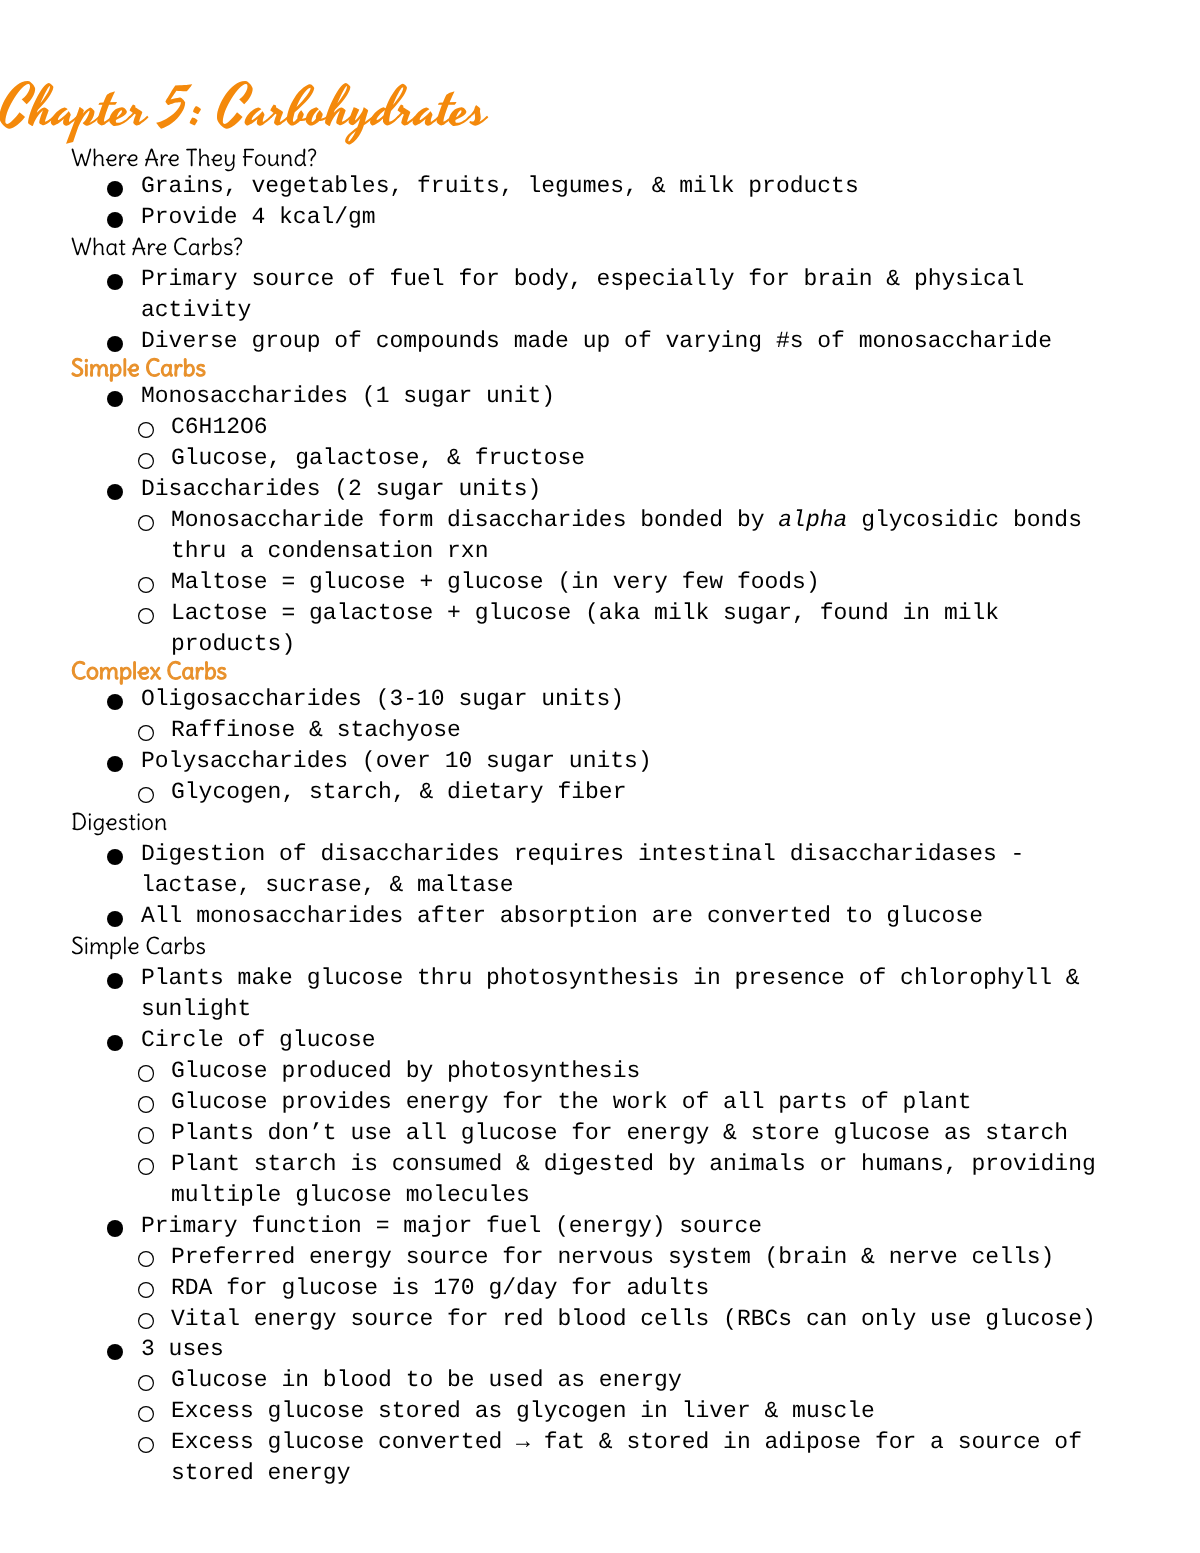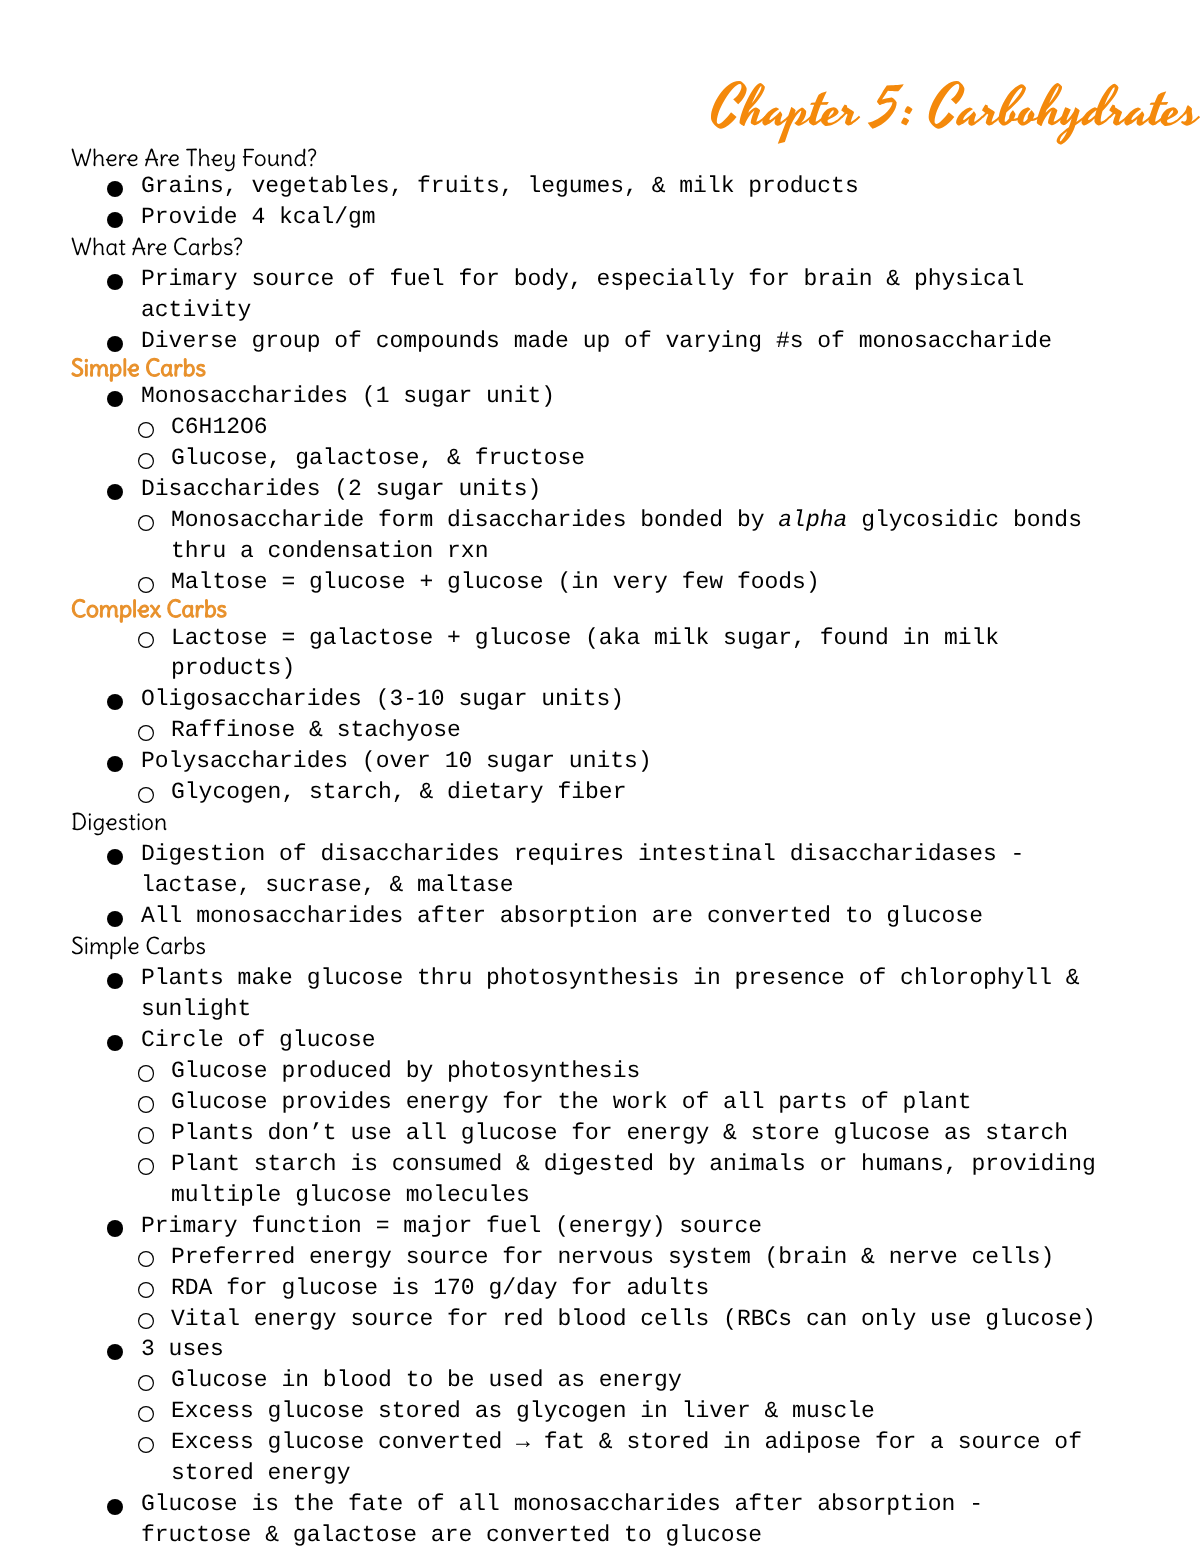--- a/index.html
+++ b/index.html
@@ -2,21 +2,21 @@
 <html><head>
 <meta charset="utf-8">
 <title>Chapter 5: Carbohydrates</title>
 <style>
   html,body{margin:0;padding:0;background:#ffffff;}
   body{width:1200px;height:1553px;overflow:hidden;
        font-family:"Delius","Liberation Sans",sans-serif;
        color:#000000;-webkit-font-smoothing:antialiased;text-rendering:geometricPrecision;}
   .page{position:relative;width:1200px;height:1553px;background:#fff;}
 
-  .title{margin:0;font-weight:400;position:absolute;left:0;top:75.7px;width:1200px;text-align:right;
+  .title{margin:0;font-weight:400;position:absolute;left:0;top:75.7px;width:1200px;text-align:left;
          font-family:"Yesteryear","Liberation Serif",serif;
          font-style:normal;font-weight:400;font-size:56.5px;line-height:70px;
          color:#f4890b;letter-spacing:0px;}
 
   .content{position:absolute;left:71px;top:140.2px;width:1033px;}
 
   .row{position:relative;font-size:23px;line-height:30.96px;}
   .plain{margin-left:0;}
   .row.first .txt{position:relative;top:3.9px;}
   .head{margin-left:0;color:#e8912c;font-weight:400;line-height:24.5px;-webkit-text-stroke:1.15px #e8912c;}
@@ -82,26 +82,26 @@
         <span class="txt">Disaccharides (2 sugar units)</span>
       </div>
     <div class="row b2">
         <span class="mark"></span>
         <span class="txt">Monosaccharide form disaccharides bonded by <i>alpha</i> glycosidic bonds thru a condensation rxn</span>
       </div>
     <div class="row b2">
         <span class="mark"></span>
         <span class="txt">Maltose = glucose + glucose (in very few foods)</span>
       </div>
-    <div class="row head">
-        <span class="txt">Complex Carbs</span>
-      </div>
     <div class="row b2">
         <span class="mark"></span>
         <span class="txt">Lactose = galactose + glucose (aka milk sugar, found in milk products)</span>
+      </div>
+    <div class="row head">
+        <span class="txt">Complex Carbs</span>
       </div>
     <div class="row b1">
         <span class="mark"></span>
         <span class="txt">Oligosaccharides (3-10 sugar units)</span>
       </div>
     <div class="row b2">
         <span class="mark"></span>
         <span class="txt">Raffinose &amp; stachyose</span>
       </div>
     <div class="row b1">
@@ -175,19 +175,15 @@
         <span class="txt">Glucose in blood to be used as energy</span>
       </div>
     <div class="row b2">
         <span class="mark"></span>
         <span class="txt">Excess glucose stored as glycogen in liver &amp; muscle</span>
       </div>
     <div class="row b2">
         <span class="mark"></span>
         <span class="txt">Excess glucose converted → fat &amp; stored in adipose for a source of stored energy</span>
       </div>
-    <div class="row b1">
-        <span class="mark"></span>
-        <span class="txt">Glucose is the fate of all monosaccharides after absorption - fructose &amp; galactose are converted to glucose</span>
-      </div>
   </div>
 
 </div>
 
 </body></html>

